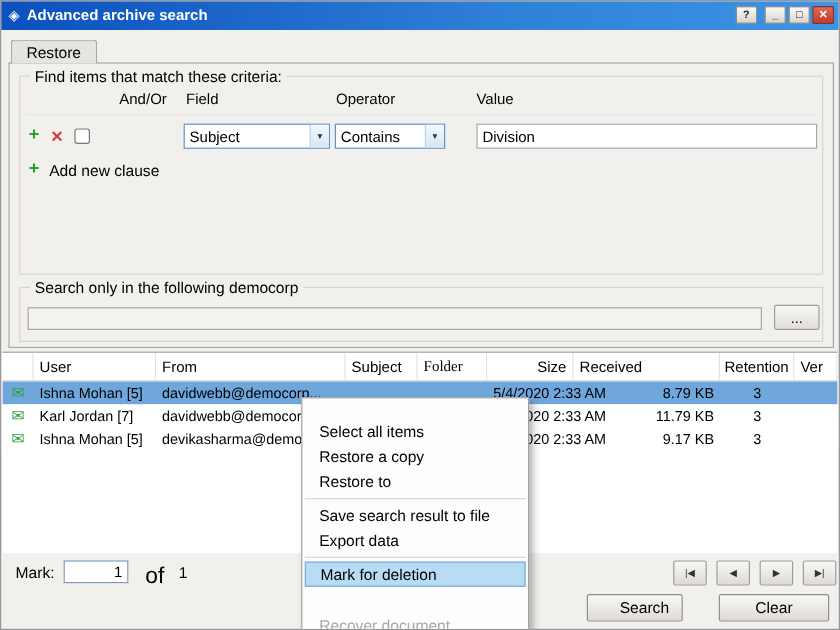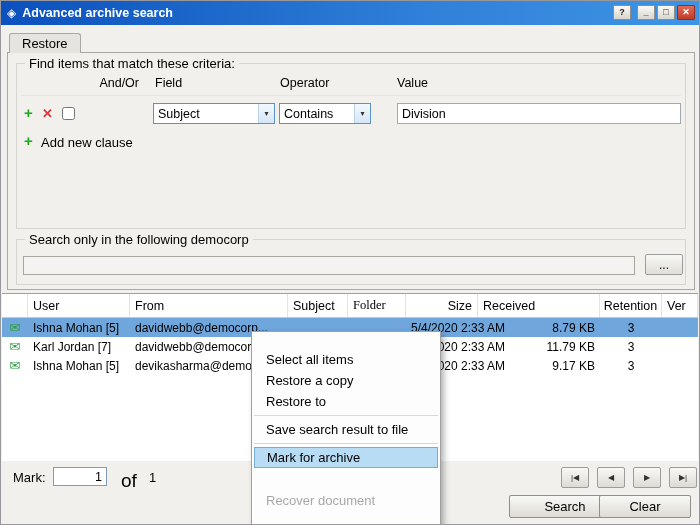--- a/index.html
+++ b/index.html
@@ -115,21 +115,21 @@
     position: absolute; top: 466px; width: 28px; height: 21px;
     background: linear-gradient(#F8F8F6, #DEDBD3); border: 1px solid #9C9C9C; border-radius: 2px;
     font-size: 8px; display: flex; align-items: center; justify-content: center; color: #333;
   }
   .nb1 { left: 560px; } .nb2 { left: 596px; } .nb3 { left: 632px; } .nb4 { left: 668px; }
   .action-btn {
     position: absolute; top: 494px; height: 23px;
     background: linear-gradient(#F8F8F6, #DEDBD3); border: 1px solid #8F8F8F; border-radius: 2px;
     font-size: 13px; font-family: "Liberation Sans", sans-serif;
   }
-  .search-btn { left: 508px; width: 96px; padding-left: 16px; }
+  .search-btn { left: 488px; width: 80px; padding-left: 16px; }
   .clear-btn { left: 598px; width: 92px; }
   
   .ctx-menu {
     position: absolute; left: 250px; top: 330px; width: 190px;
     background: #FDFDFD; border: 1px solid #A0A0A0; box-shadow: 3px 3px 6px rgba(0,0,0,0.3);
     padding: 17px 0; z-index: 50; font-size: 13px;
   }
   .ctx-item { height: 21px; line-height: 21px; padding-left: 14px; white-space: nowrap; }
   .ctx-item.hl {
     margin: 0 2px; padding-left: 12px; background: #B9DCF5;
@@ -256,18 +256,19 @@
 
   <button class="action-btn search-btn">Search</button>
   <button class="action-btn clear-btn">Clear</button>
 
   <div class="ctx-menu">
     <div class="ctx-item">Select all items</div>
     <div class="ctx-item">Restore a copy</div>
     <div class="ctx-item">Restore to</div>
     <div class="ctx-sep"></div>
     <div class="ctx-item">Save search result to file</div>
+    <div class="ctx-item">Export data</div>
     <div class="ctx-sep"></div>
-    <div class="ctx-item hl">Mark for archive</div>
+    <div class="ctx-item hl">Mark for deletion</div>
     <div class="ctx-item disabled">Recover document</div>
   </div>
 
 </div>
 
 </body></html>

